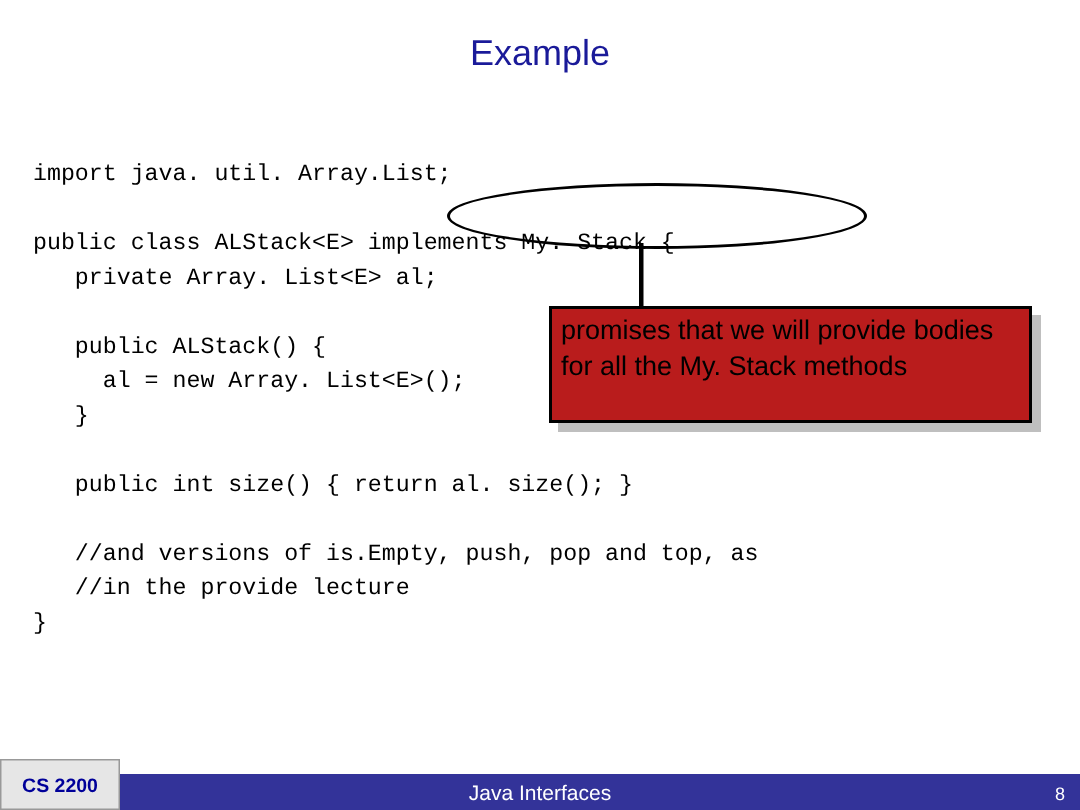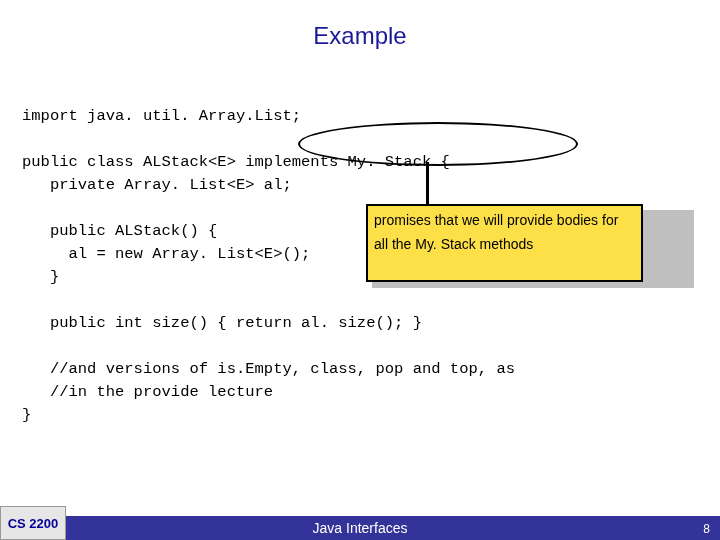--- a/index.html
+++ b/index.html
@@ -54,45 +54,45 @@
     top: 210px;
     width: 322px;
     height: 78px;
     background: #bfbfbf;
     z-index: 0;
   }
   .callout {
     position: absolute;
     left: 366px;
     top: 204px;
-    width: 277px;
+    width: 322px;
     height: 78px;
-    background: #fde047;
+    background: #b91c1c;
     border: 2px solid #000;
     z-index: 3;
     font-family: Arial, Helvetica, sans-serif;
-    font-size: 14px;
+    font-size: 18px;
     line-height: 24px;
     color: #000;
     padding: 2px 6px;
     white-space: normal;
   }
   .footer {
     position: absolute;
     left: 0;
     bottom: 0;
     width: 100%;
     height: 24px;
     background: #333399;
   }
   .course-box {
     position: absolute;
     left: 0;
     bottom: 0;
-    width: 66px;
+    width: 80px;
     height: 34px;
     background: #e6e6e6;
     border: 1px solid #999;
     display: flex;
     align-items: center;
     justify-content: center;
     font-family: "Comic Sans MS", cursive, sans-serif;
     font-size: 13px;
     font-weight: bold;
     color: #000099;
@@ -124,21 +124,21 @@
 
 <span>public class ALStack&lt;E&gt; implements My. Stack {</span>
 <span>   private Array. List&lt;E&gt; al;</span>
 
 <span>   public ALStack() {</span>
 <span>     al = new Array. List&lt;E&gt;();</span>
 <span>   }</span>
 
 <span>   public int size() { return al. size(); }</span>
 
-<span>   //and versions of is.Empty, class, pop and top, as</span>
+<span>   //and versions of is.Empty, push, pop and top, as</span>
 <span>   //in the provide lecture</span>
 <span>}</span>
 </div>
 
 <div class="circle"></div>
 <div class="connector"></div>
 <div class="callout-shadow"></div>
 <div class="callout">promises that we will provide bodies for all the My. Stack methods</div>
 
 <div class="footer"></div>

